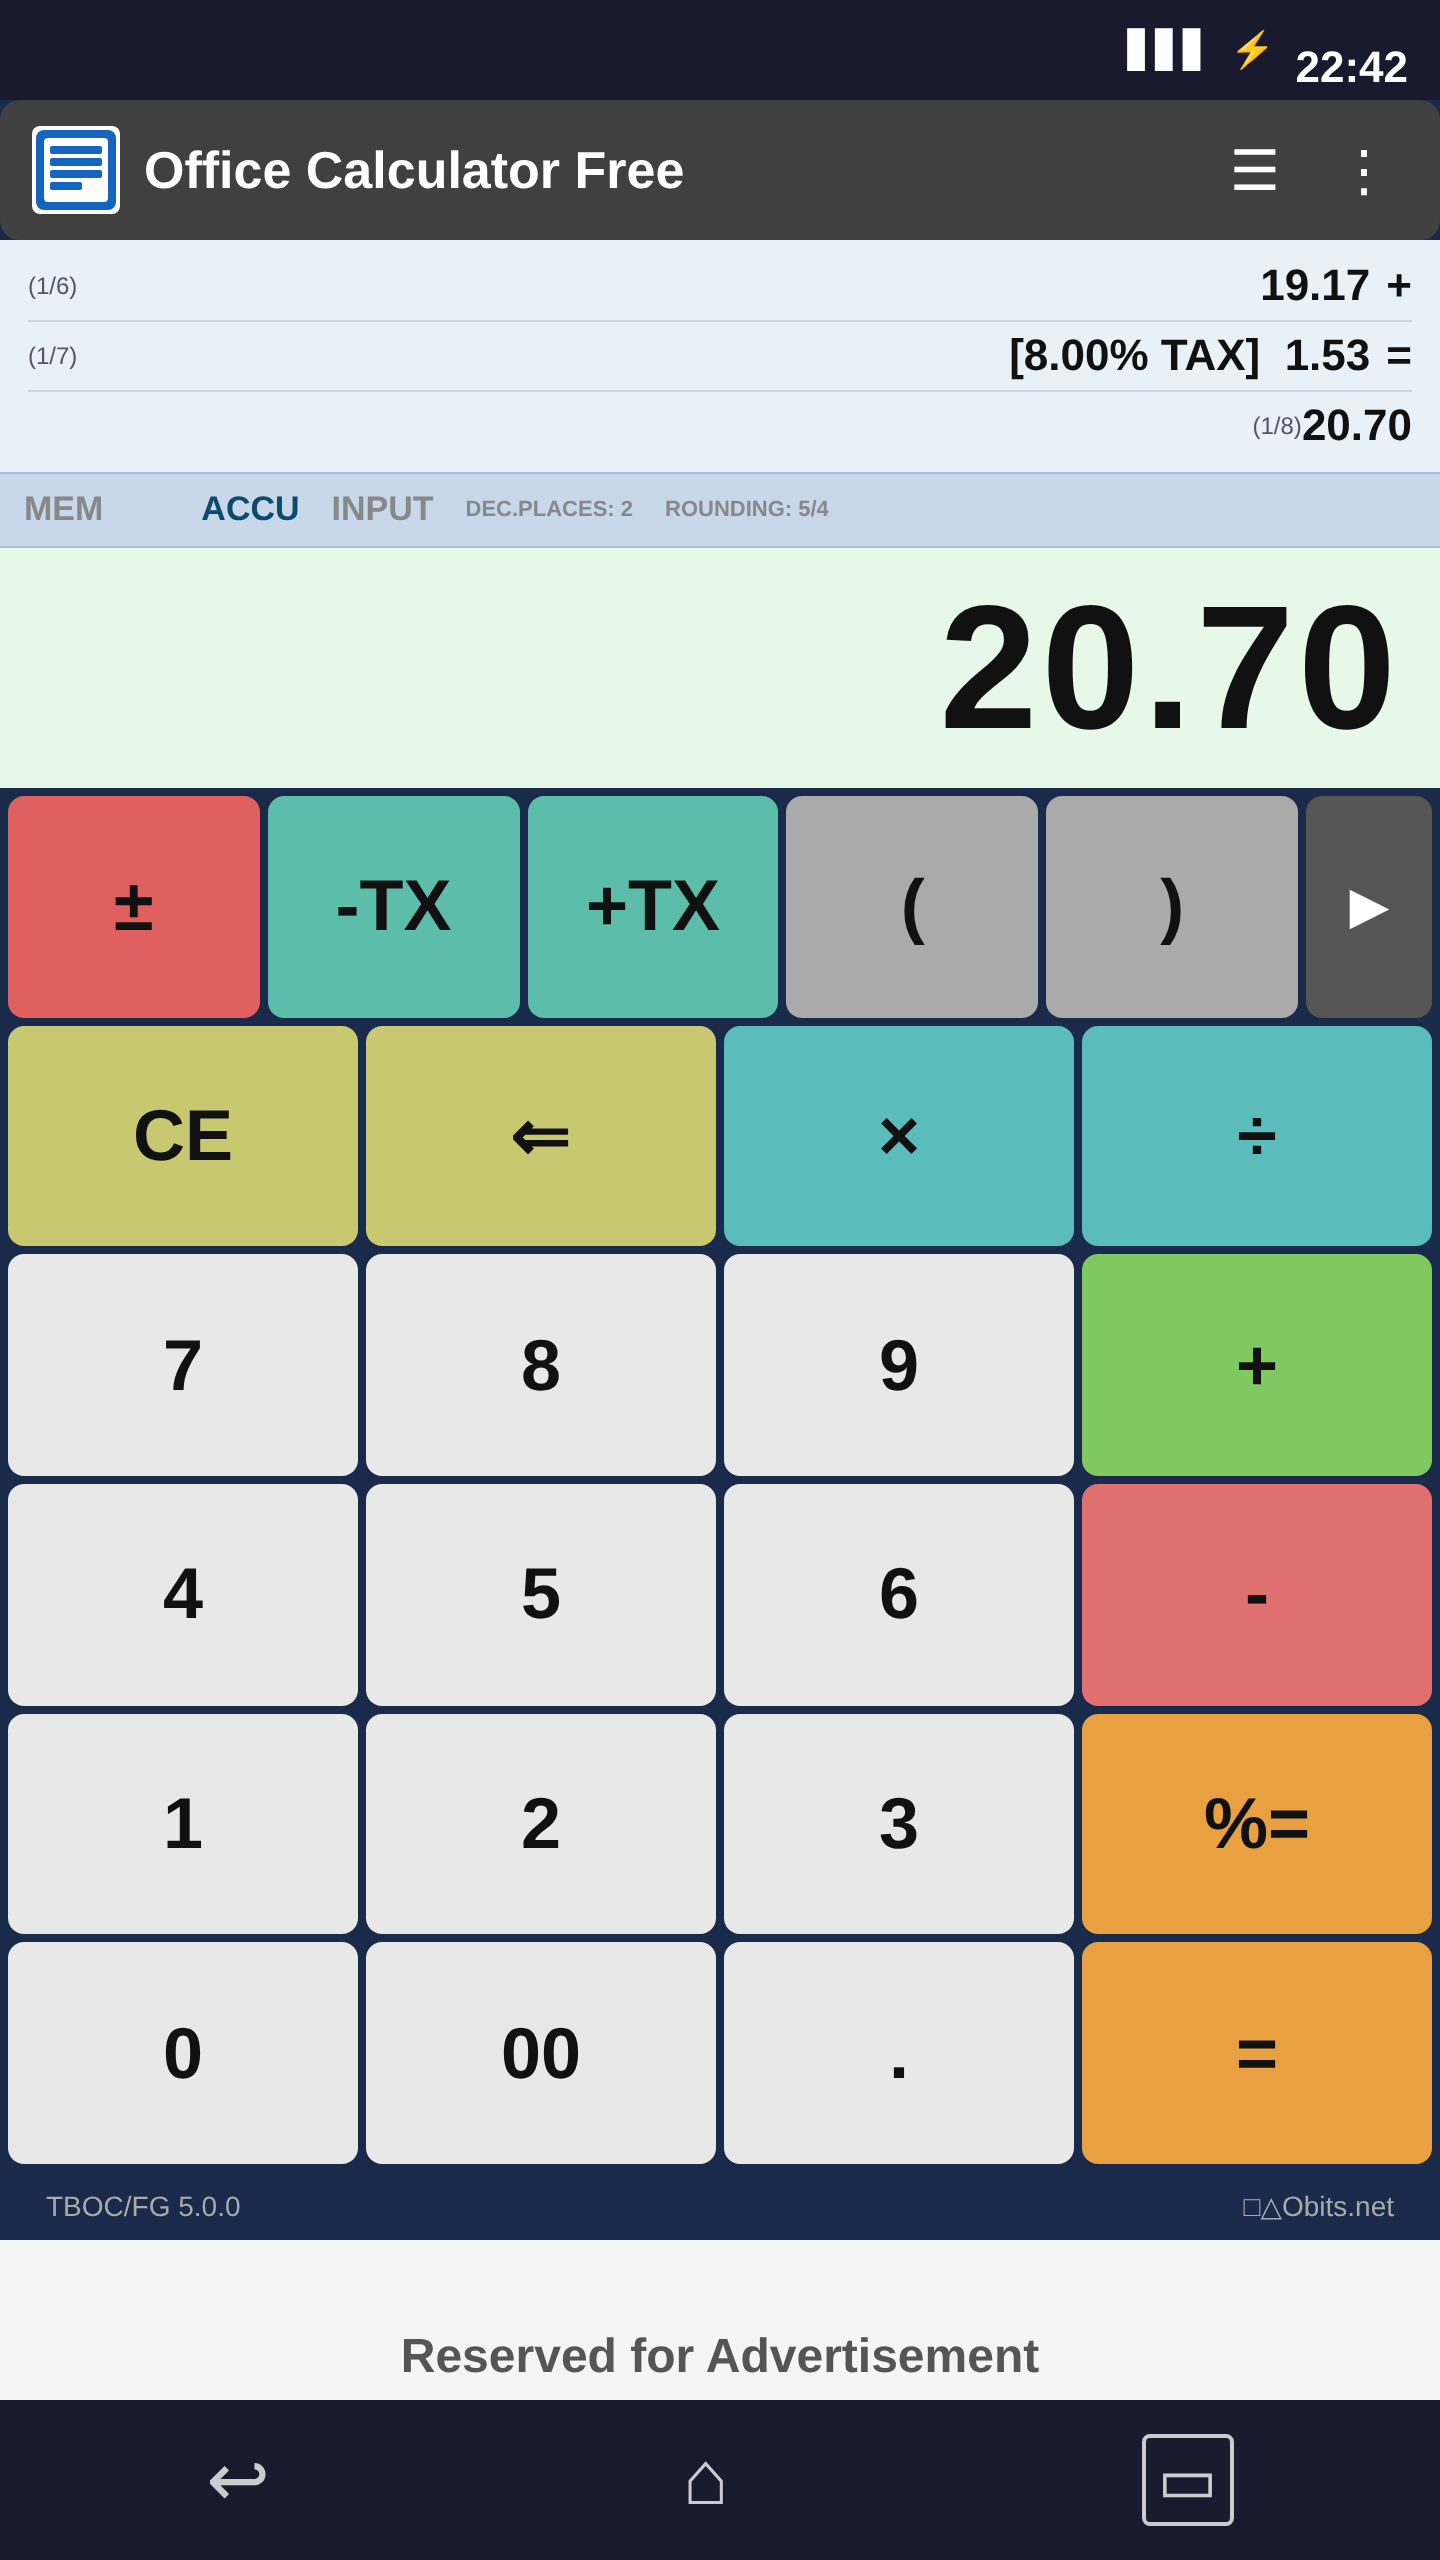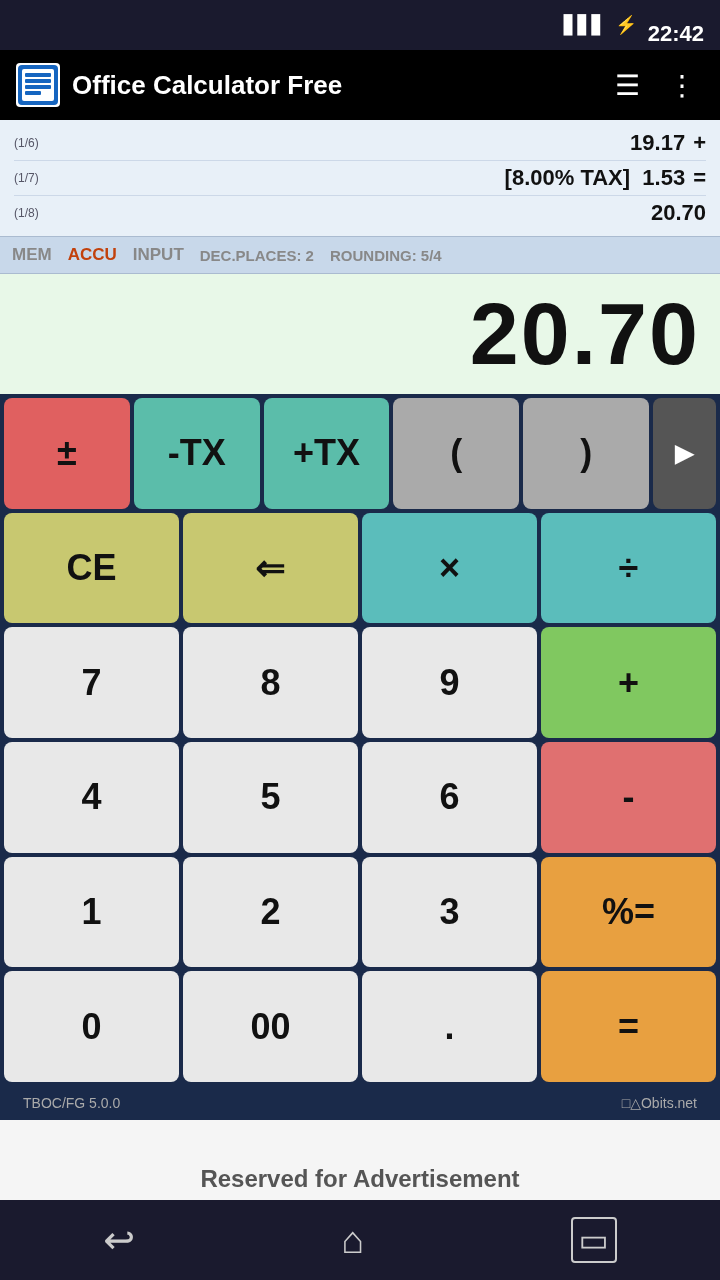--- a/index.html
+++ b/index.html
@@ -21,26 +21,27 @@
       align-items: center;
       justify-content: flex-end;
       padding: 0 16px;
       gap: 10px;
     }
     .status-icon { color: white; font-size: 18px; }
     .status-time { color: white; font-size: 22px; font-weight: bold; margin-top: 18px; }
 
     
     #app-bar {
-      background: #000000;
+      background: #404040;
       height: 70px;
       display: flex;
       align-items: center;
       padding: 0 16px;
       gap: 12px;
+      border-radius: 10px;
     }
     .app-icon {
       width: 44px; height: 44px;
       background: #fff;
       border-radius: 4px;
       display: flex; align-items: center; justify-content: center;
       font-size: 10px; color: #1565c0; font-weight: bold;
       flex-shrink: 0;
     }
     .app-title {
@@ -62,43 +63,43 @@
       padding: 6px 14px;
       flex-shrink: 0;
     }
     .history-row {
       display: flex;
       justify-content: space-between;
       align-items: center;
       padding: 4px 0;
       border-bottom: 1px solid #ccd8e8;
     }
-    .history-row:last-child { border-bottom: none; }
+    .history-row:last-child { border-bottom: none; justify-content: flex-end; }
     .history-index { color: #556; font-size: 12px; }
     .history-value { color: #111; font-size: 22px; font-weight: bold; text-align: right; }
     .history-op { color: #111; font-size: 22px; font-weight: bold; margin-left: 8px; }
 
     
     #calc-status {
       background: #c8d8ea;
       display: flex;
       align-items: center;
       height: 38px;
       padding: 0 12px;
       gap: 16px;
       border-top: 1px solid #aabbd0;
       border-bottom: 1px solid #aabbd0;
     }
     .status-item {
       font-size: 17px;
       font-weight: bold;
       color: #888;
     }
-    .status-item.active { color: #c2410c; }
-    .status-item.small { font-size: 15px; }
+    .status-item.active { color: #0c4a6e; margin-left: 33px; }
+    .status-item.small { font-size: 11px; }
 
     
     #display {
       background: #e8f8e8;
       flex: 0 0 120px;
       display: flex;
       align-items: center;
       justify-content: flex-end;
       padding: 0 20px;
     }

